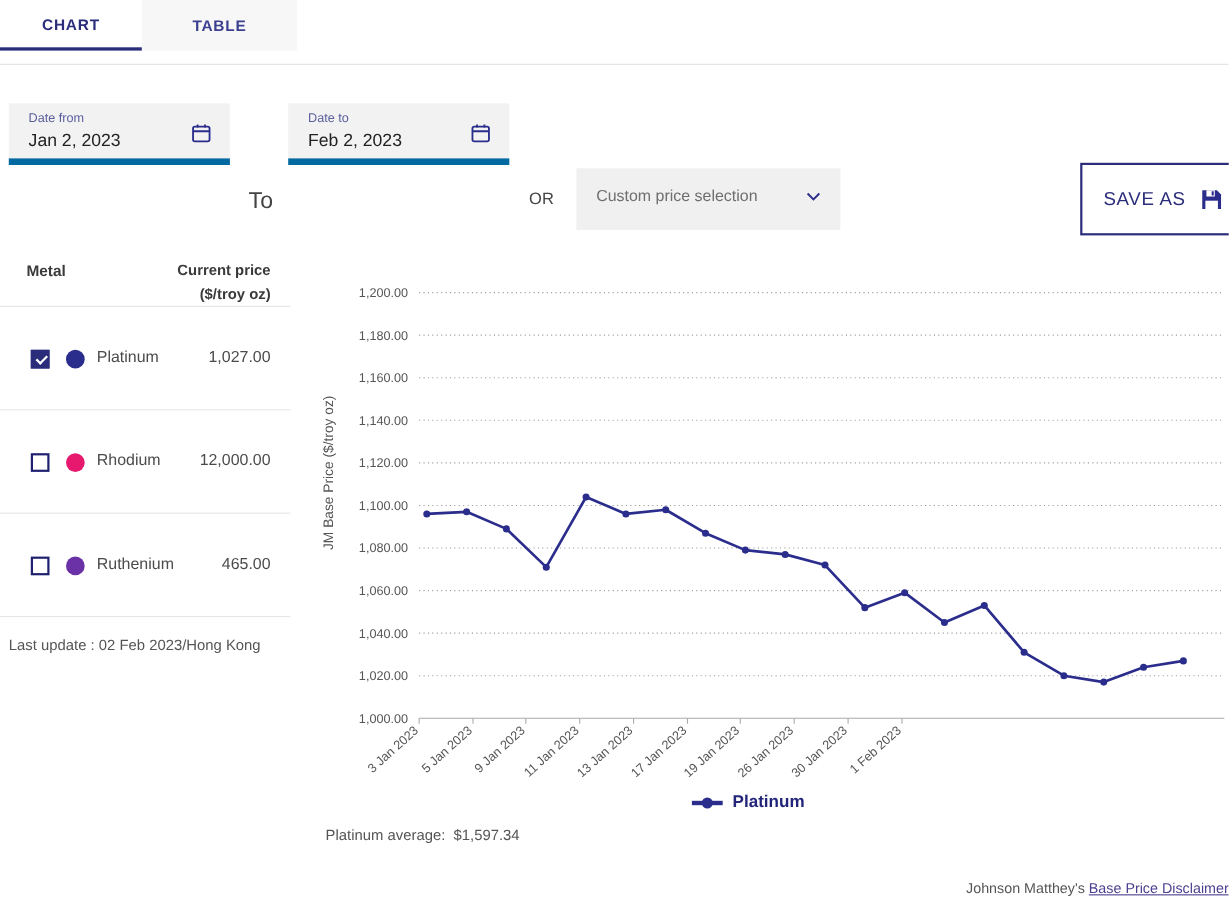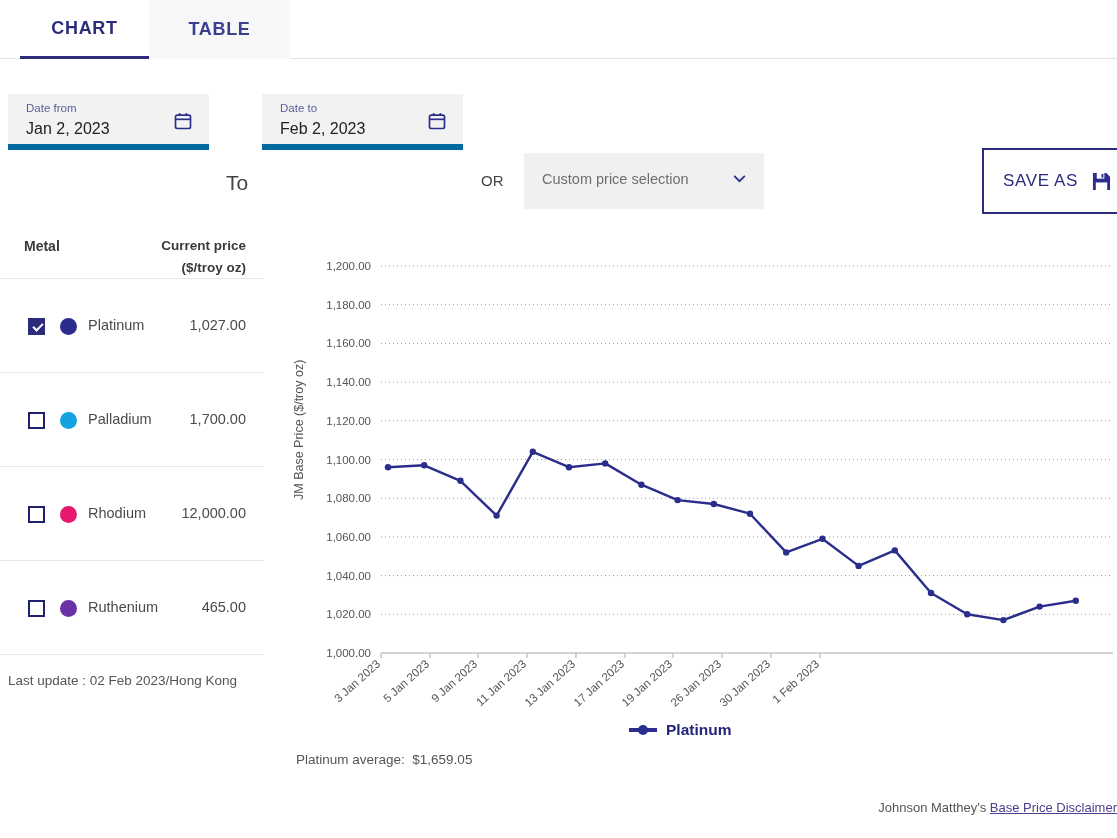--- a/index.html
+++ b/index.html
@@ -13,24 +13,24 @@
   }
   #app { position: relative; width: 1117px; height: 838px; }
 
   
   .tabbar {
     position: absolute; top: 0; left: 0; width: 1117px; height: 59px;
     border-bottom: 1px solid #e2e2e2;
     background: #fff;
   }
   .tab {
-    position: absolute; top: 0; height: 59px;
+    position: absolute; top: 0; height: 46px;
     display: flex; align-items: center; justify-content: center;
-    font-size: 18px; letter-spacing: 0.7px; font-weight: 600;
-    color: #2b2d7a; cursor: pointer; user-select: none; margin-left: 20px;
+    font-size: 14px; letter-spacing: 0.7px; font-weight: 600;
+    color: #2b2d7a; cursor: pointer; user-select: none;
   }
   .tab.active { left: 0; width: 129px; border-bottom: 3px solid #2b2d7a; }
   .tab.inactive { left: 129px; width: 141px; background: #f7f7f7; color: #3b3f8f; }
 
   
   .controls { position: absolute; top: 59px; left: 0; width: 1117px; height: 128px; }
 
   .datefield {
     position: absolute; top: 35px; height: 56px;
     background: #f2f2f2; border-bottom: 6px solid #0369a1;
@@ -231,26 +231,20 @@
       <div class="h-metal">Metal</div>
       <div class="h-price">Current price</div>
       <div class="h-unit">($/troy oz)</div>
     </div>
     <div id="metal-rows">
         <div class="metal-row">
           <span class="cbx checked"></span>
           <span class="dot" style="background:#2b2d8c"></span>
           <span class="m-name">Platinum</span>
           <span class="m-price">1,027.00</span>
-        </div>
-        <div class="metal-row">
-          <span class="cbx"></span>
-          <span class="dot" style="background:#14a3e0"></span>
-          <span class="m-name">Palladium</span>
-          <span class="m-price">1,700.00</span>
         </div>
         <div class="metal-row">
           <span class="cbx"></span>
           <span class="dot" style="background:#e6196e"></span>
           <span class="m-name">Rhodium</span>
           <span class="m-price">12,000.00</span>
         </div>
         <div class="metal-row">
           <span class="cbx"></span>
           <span class="dot" style="background:#6b32a8"></span>
@@ -331,21 +325,21 @@
         <circle cx="811.8" cy="400.8" r="3.2" fill="#2b2d8c"></circle>
       </svg>
 
     <div class="legend">
       <span class="lmark"></span>
       <span class="ltxt">Platinum</span>
     </div>
 
     <div class="avgline">
       <span>Platinum average:</span>
-      &nbsp;<span>$1,659.05</span>
+      &nbsp;<span>$1,597.34</span>
     </div>
   </div>
 
   <div class="footer-note">
     <span>Johnson Matthey's </span><a href="#">Base Price Disclaimer</a>
   </div>
 
 </div>
 
 </body></html>

